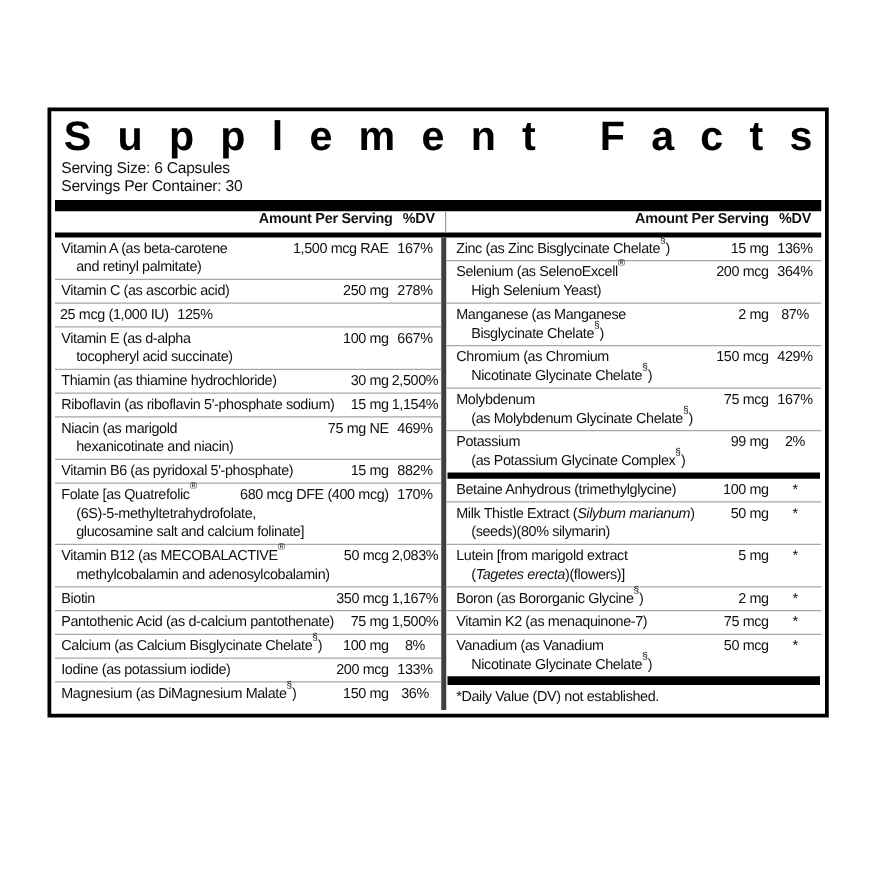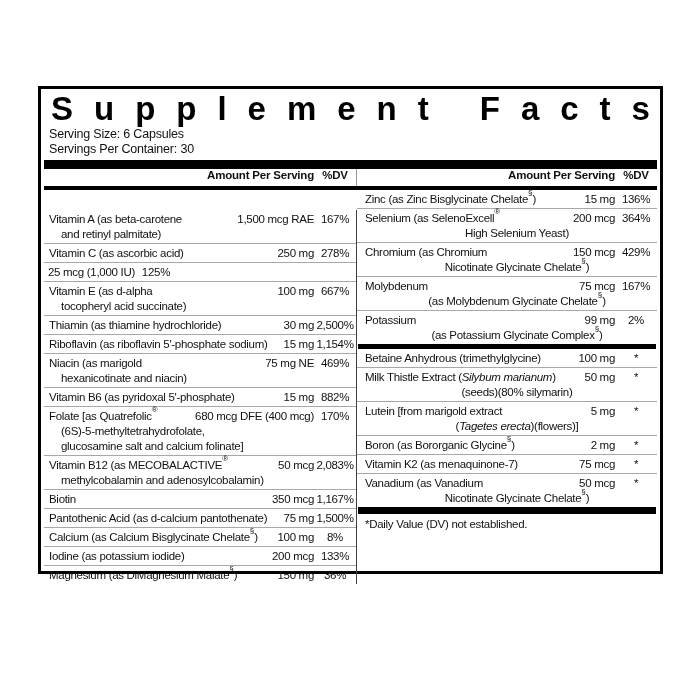--- a/index.html
+++ b/index.html
@@ -19,31 +19,31 @@
   
   .header-flex{display:flex;margin:0 3px;height:17px;}
   .header-left{width:313px;border-right:1px solid #9b9b9b;box-sizing:border-box;}
   .header-right{flex:1;}
   .header-inner{display:flex;justify-content:flex-end;align-items:center;
                 font-weight:bold;font-size:11.5px;letter-spacing:-0.2px;}
   .header-inner .amt-h{white-space:nowrap;}
   .header-inner .dv-h{width:42px;text-align:center;flex:none;}
   
   .columns{display:flex;margin:0 3px;align-items:stretch;}
-  .col-left{width:313px;border-right:1px solid #404040;box-sizing:border-box;margin-top:20px;}
+  .col-left{width:313px;border-right:4px solid #404040;box-sizing:border-box;}
   .col-right{flex:1;display:flex;flex-direction:column;}
   
   .rows .row{border-bottom:1px solid #a8a8a8;padding:2px 0 1px 0;}
   .rows .row:last-child{border-bottom:none;}
   .row-main{display:flex;align-items:baseline;}
   .rows,.footnote{font-size:11.5px;line-height:15px;letter-spacing:-0.3px;}
   .name{flex:1 1 auto;white-space:nowrap;padding-left:5px;min-width:0;}
   .col-right .name{padding-left:8px;}
   .cont{padding-left:17px;white-space:nowrap;}
-  .col-right .cont{padding-left:20px;text-align:center;}
+  .col-right .cont{padding-left:20px;}
   .amount{white-space:nowrap;margin-left:4px;flex:none;}
   .dv{width:42px;text-align:center;flex:none;}
   .mid-bar{height:5px;background:#000;margin:0 1px;}
   .foot-bar{height:7px;background:#000;margin:0 1px;}
   .footnote{padding:3px 0 2px 8px;}
   sup{font-size:8px;line-height:0;position:relative;top:-3px;letter-spacing:0;}
   i{font-style:italic;}
   
   .other-ing{position:absolute;left:38px;top:579px;width:625px;font-size:12px;
              line-height:15px;letter-spacing:-0.2px;}
@@ -221,20 +221,28 @@
             <div class="row">
               <div class="row-main">
                 <span class="name">Selenium (as SelenoExcell<sup>®</sup></span>
                 <span class="amount">200 mcg</span>
                 <span class="dv">364%</span>
               </div>
               <div class="cont">High Selenium Yeast)</div>
             </div>
             <div class="row">
               <div class="row-main">
+                <span class="name">Manganese (as Manganese</span>
+                <span class="amount">2 mg</span>
+                <span class="dv">87%</span>
+              </div>
+              <div class="cont">Bisglycinate Chelate<sup>§</sup>)</div>
+            </div>
+            <div class="row">
+              <div class="row-main">
                 <span class="name">Chromium (as Chromium</span>
                 <span class="amount">150 mcg</span>
                 <span class="dv">429%</span>
               </div>
               <div class="cont">Nicotinate Glycinate Chelate<sup>§</sup>)</div>
             </div>
             <div class="row">
               <div class="row-main">
                 <span class="name">Molybdenum</span>
                 <span class="amount">75 mcg</span>

